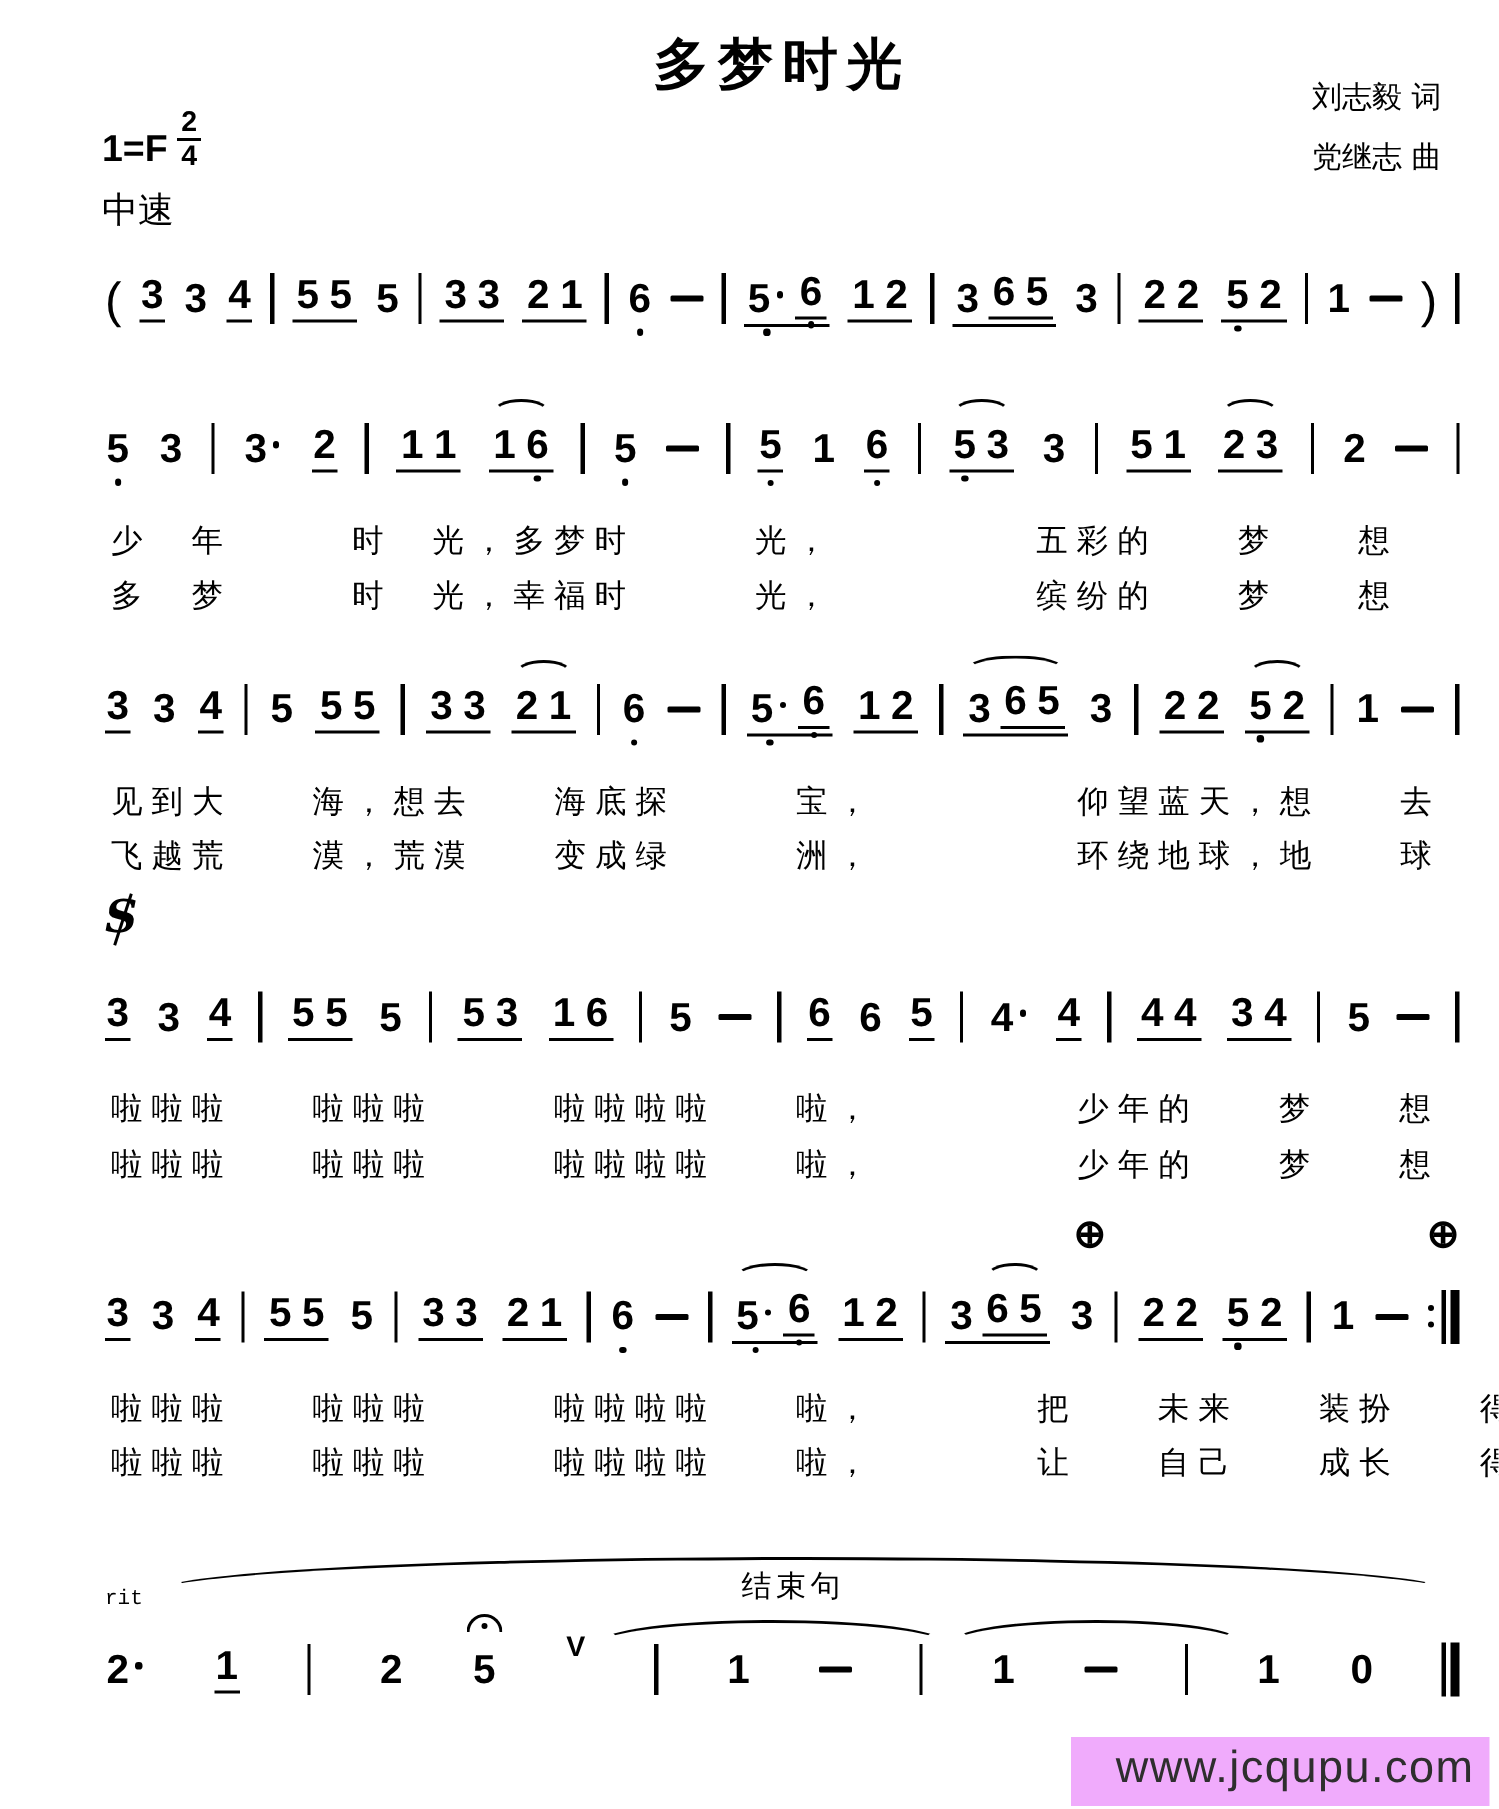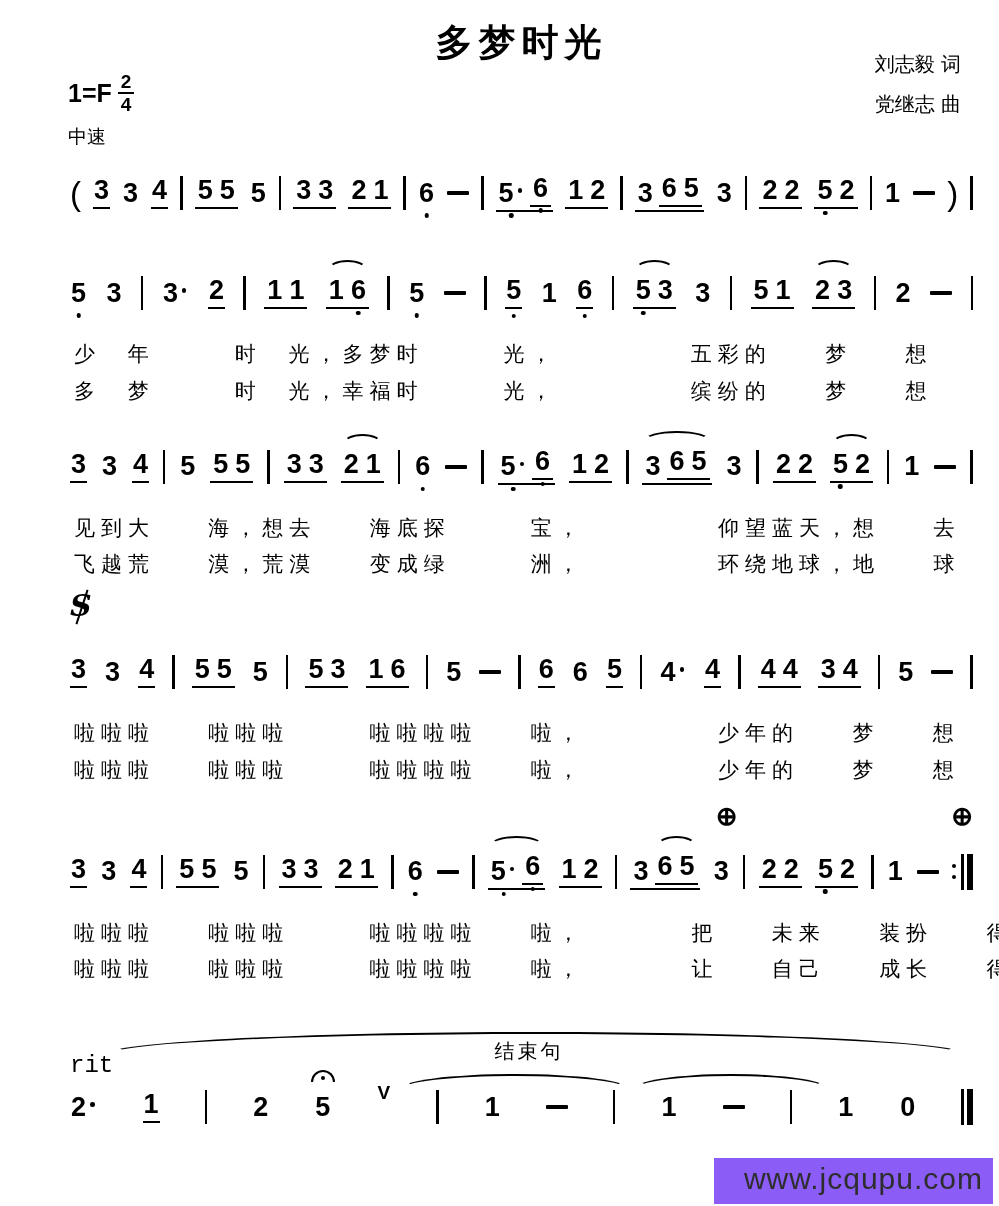--- a/index.html
+++ b/index.html
@@ -2,26 +2,26 @@
 <html><head>
 <meta charset="utf-8">
 <style>
   html,body{margin:0;padding:0;background:#fff;}
   body{width:999px;height:1206px;position:relative;font-family:"Liberation Sans",sans-serif;color:#000;overflow:hidden;}
   .page{padding:10px 24px 0 28px;margin-left:40px;}
 
   
   .title{text-align:center;font-family:"DejaVu Serif",serif;font-weight:bold;font-size:37px;letter-spacing:6px;margin-top:8px;}
   .credits{position:absolute;right:38px;top:44px;text-align:right;font-size:20px;line-height:2.0;font-family:"DejaVu Serif",serif;}
-  .keyrow{display:flex;align-items:center;gap:6px;margin-top:4px;font-weight:bold;}
+  .keyrow{display:flex;align-items:flex-end;gap:6px;margin-top:4px;font-weight:bold;}
   .keysig{font-size:25px;font-weight:bold;}
   .meter{display:inline-flex;flex-direction:column;align-items:center;line-height:1;font-size:19px;font-weight:bold;}
   .meter .mt{border-bottom:2px solid #000;padding:0 3px 1px;}
   .meter .mb{padding-top:1px;}
-  .tempo{font-size:19px;margin-top:10px;font-family:"DejaVu Serif",serif;}
+  .tempo{font-size:24px;margin-top:10px;font-family:"DejaVu Serif",serif;}
 
   
   .system{position:relative;margin:0 2px 14px 2px;}
   .notes{display:flex;justify-content:space-between;align-items:center;min-height:58px;padding:14px 0 12px;}
   .note{position:relative;font-size:27px;font-weight:bold;line-height:1;padding:0 1px;}
   .grp{position:relative;display:inline-flex;align-items:flex-end;gap:5px;padding:0 2px;}
   .u1{border-bottom:2.5px solid #000;padding-bottom:3px;}
   .bar{width:2.5px;height:34px;background:#000;}
   .dash{width:22px;height:4px;background:#000;border-radius:1px;}
   .paren{font-size:33px;font-weight:normal;line-height:1;}
@@ -39,26 +39,26 @@
   .lyrics{padding:2px 2px 0 4px;}
   .lyric-row{font-size:21px;line-height:1.75;white-space:pre;letter-spacing:6px;word-spacing:14px;font-family:"DejaVu Serif",serif;}
 
   
   .segno-sign{position:absolute;left:0;top:-38px;width:26px;height:32px;font-family:"DejaVu Serif",serif;font-style:italic;font-weight:bold;font-size:30px;line-height:1;}
   .segno-sign::after{content:"";position:absolute;left:11px;top:-2px;height:36px;width:2px;background:#000;transform:rotate(18deg);}
   .coda{position:absolute;top:-26px;font-size:26px;font-weight:bold;line-height:1;}
   .coda.c1{left:71.5%;}
   .coda.c2{right:0;}
   .bigarc{position:absolute;left:34px;right:6px;top:-16px;height:42px;border:2.5px solid transparent;border-top-color:#000;border-radius:50%;}
-  .ritlab{position:absolute;left:0;top:4px;font-size:24px;font-family:"Liberation Mono",monospace;}
+  .ritlab{position:absolute;left:0;top:4px;font-size:14px;font-family:"Liberation Mono",monospace;}
   .endlab{position:absolute;left:47%;top:-10px;font-size:20px;font-family:"DejaVu Serif",serif;letter-spacing:3px;}
   .tie{position:absolute;height:26px;border:2.5px solid transparent;border-top-color:#000;border-radius:50%;top:26px;}
   .tie.t1{left:36.5%;width:25%;}
   .tie.t2{left:62.5%;width:21%;}
-  .watermark{position:absolute;right:6px;bottom:2px;background:#8b5cf6;padding:4px 10px 8px 30px;font-size:30px;color:#2e2e2e;letter-spacing:1px;}
+  .watermark{position:absolute;right:6px;bottom:2px;background:#f0abfc;padding:4px 10px 8px 30px;font-size:30px;color:#2e2e2e;letter-spacing:1px;}
 </style>
 </head>
 <body>
 
 <div class="page">
 
   <div class="title">多梦时光</div>
 
   <div class="credits">
     <div>刘志毅 词</div>

